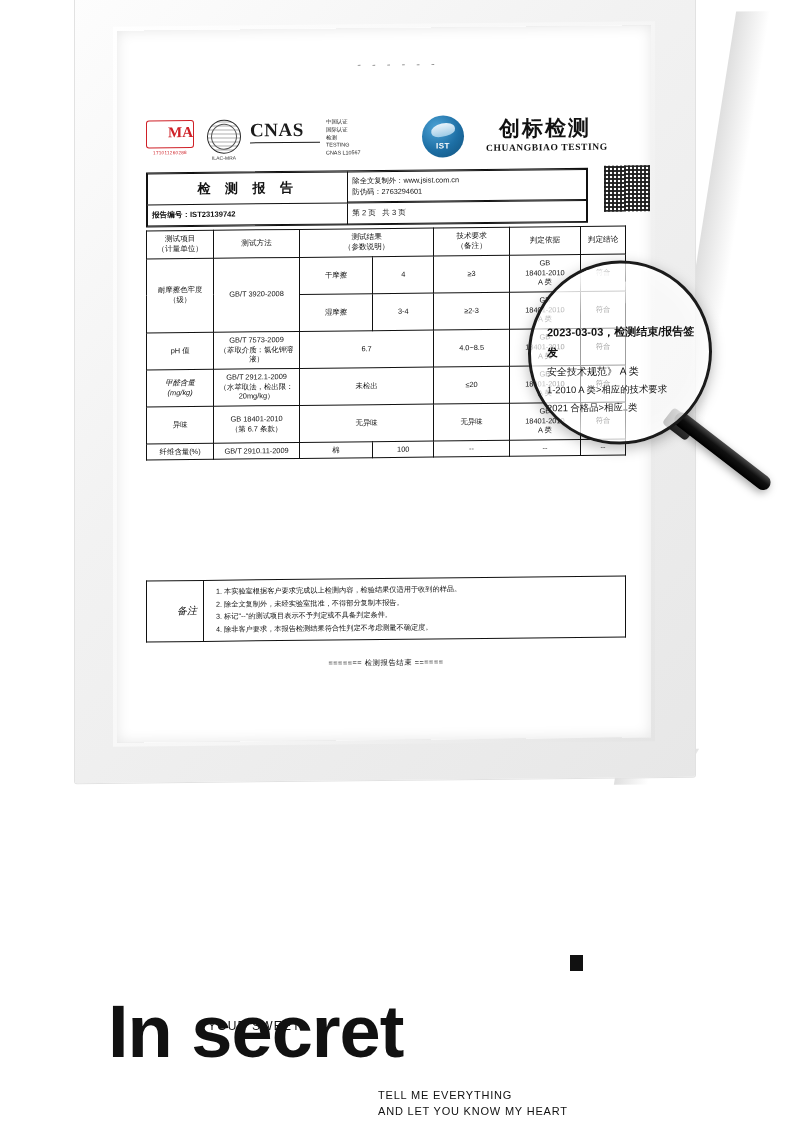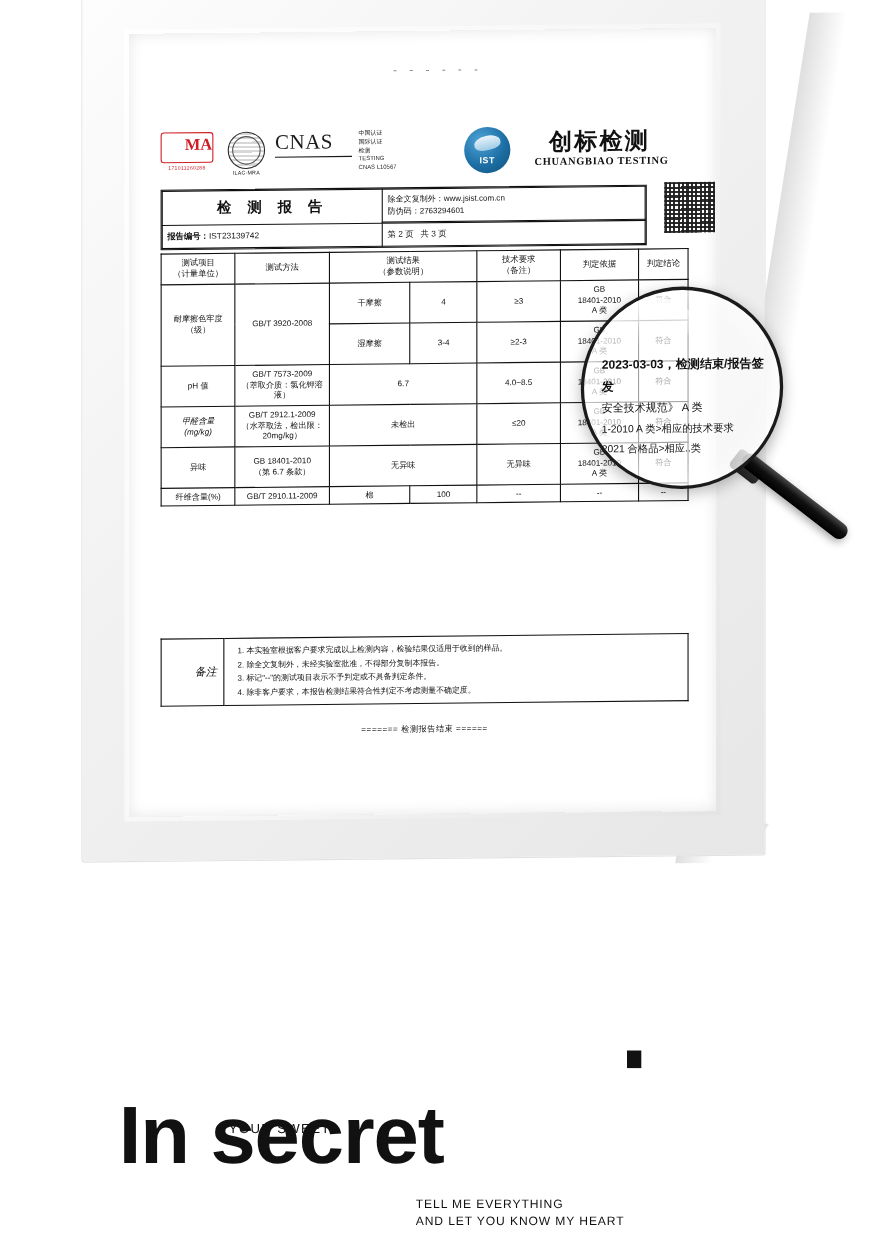--- a/index.html
+++ b/index.html
@@ -82,21 +82,21 @@
       repeating-linear-gradient(0deg,#fff 0 2px,#d7d7d7 2px 4px);
   }
   .ilac .ring:after{
     content:"";position:absolute;left:3px;top:3px;right:3px;bottom:3px;border-radius:50%;
     border:1px solid #555;
   }
   .ilac .cap{font-size:4.8px;margin-top:2px;color:#222;letter-spacing:.2px;}
 
   .cnas{left:104px;width:70px;}
   .cnas .word{
-    font-family:"Liberation Serif", serif;font-size:19px;font-weight:normal;letter-spacing:.5px;color:#1b1b1b;
+    font-family:"Liberation Serif", serif;font-size:19px;font-weight:bold;letter-spacing:.5px;color:#1b1b1b;
     border-bottom:1.6px solid #1b1b1b;padding-bottom:1px;
   }
   .cnas .sub{font-size:5px;margin-top:2px;color:#333;}
 
   .cnas-cn{left:180px;width:78px;font-size:5.4px;line-height:1.45;color:#222;}
 
   .ist{left:276px;width:210px;}
   .ist-mark{
     position:absolute;left:0;top:-2px;width:42px;height:42px;border-radius:50%;
     background:radial-gradient(circle at 35% 30%,#4da3d6 0%,#1d6fa5 55%,#12517c 100%);
@@ -135,21 +135,21 @@
     border-collapse:collapse;
   }
   table.tb{border-collapse:collapse;width:100%;}
   table.tb td{border:1px solid #111;padding:2px 4px;vertical-align:middle;}
   .title-cell{
     font-family:"DejaVu Sans", sans-serif;font-size:13px;font-weight:bold;text-align:center;
     letter-spacing:5px;height:26px;
   }
   .anti{font-size:7.3px;line-height:1.5;padding-left:8px;color:#111;}
   .rep-no{font-size:7.6px;font-weight:bold;padding-left:6px;height:16px;}
-  .rep-no .val{font-weight:normal;}
+  .rep-no .val{font-weight:bold;}
   .page-no{font-size:7.6px;padding-left:8px;}
 
   
   .main-tbl{
     position:absolute;left:28px;top:210px;width:480px;
   }
   .main-tbl table{border-collapse:collapse;width:100%;table-layout:fixed;}
   .main-tbl td,.main-tbl th{
     border:1px solid #111;font-size:7.4px;text-align:center;vertical-align:middle;
     padding:3px 2px;line-height:1.35;font-weight:normal;

